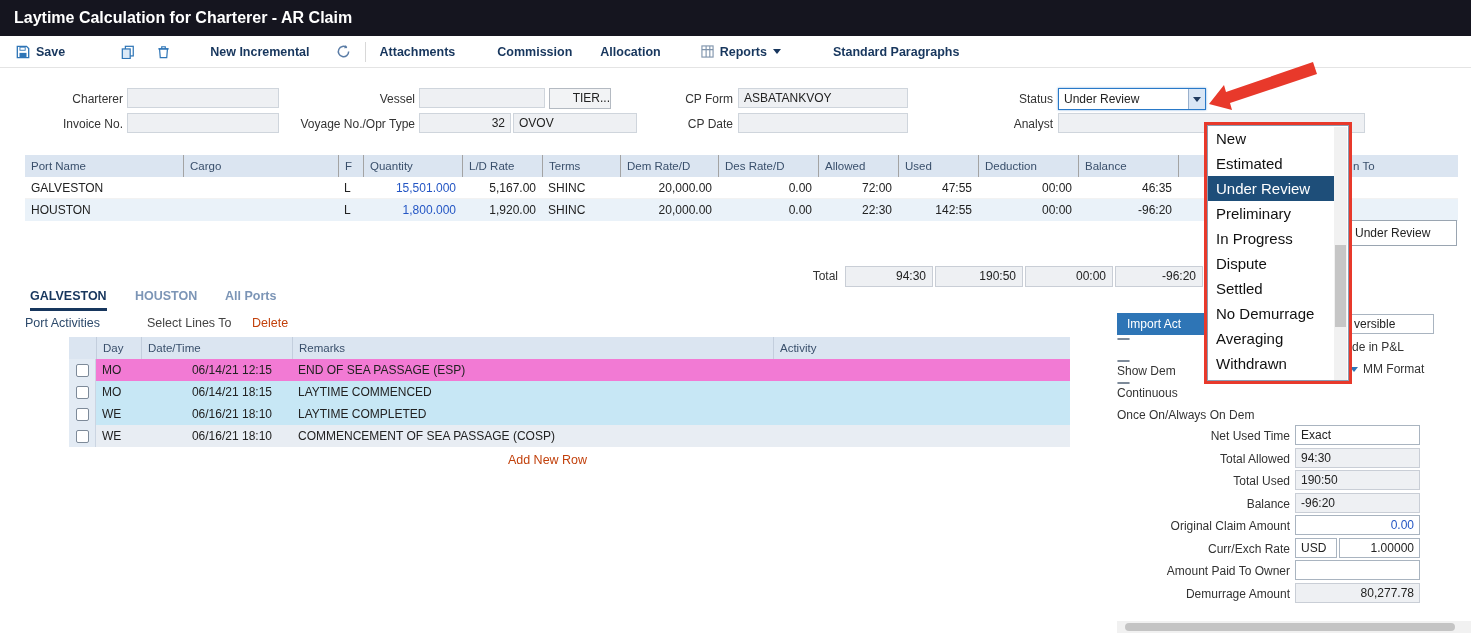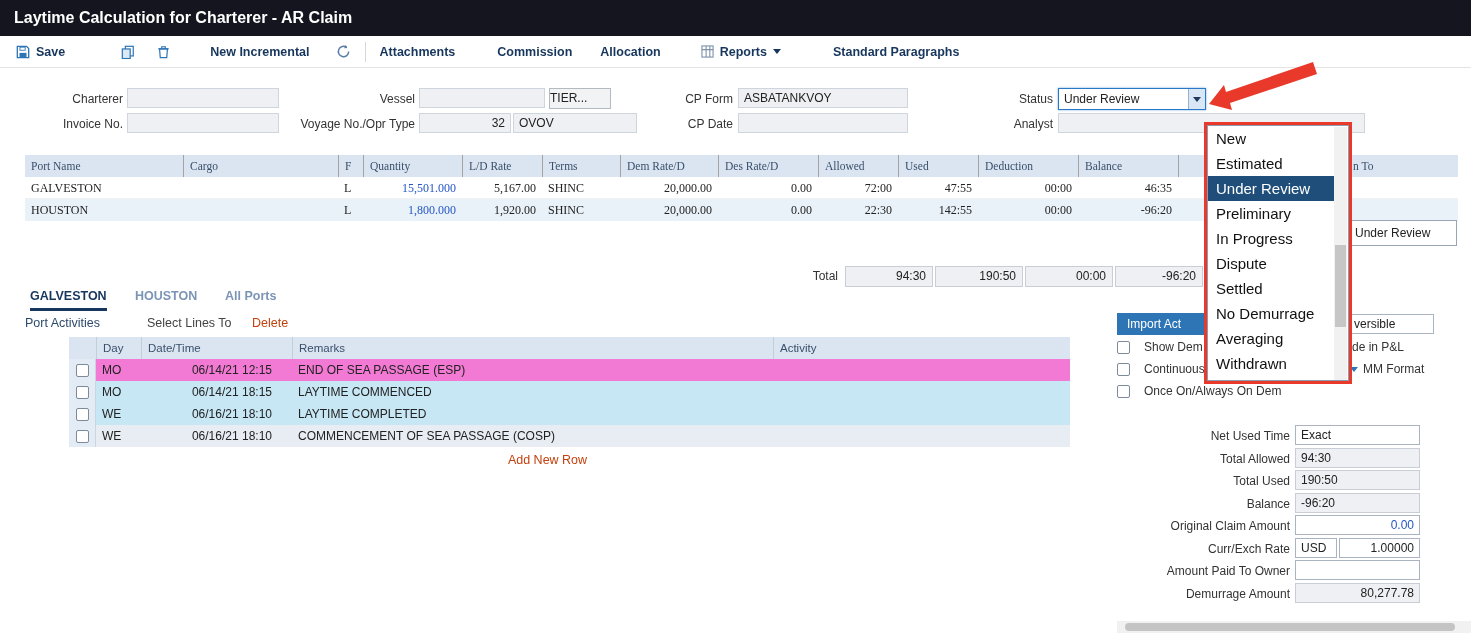--- a/index.html
+++ b/index.html
@@ -10,27 +10,27 @@
 
   .toolbar { position: absolute; top: 36px; left: 0; width: 1471px; height: 32px; background: #fff; border-bottom: 1px solid #e4e4e4; display: flex; align-items: center; color: #17365d; font-weight: bold; font-size: 12.5px; }
   .tb-item { display: flex; align-items: center; gap: 6px; cursor: pointer; white-space: nowrap; }
   .tb-sep { width: 1px; height: 20px; background: #d8d8d8; }
   .caret { width: 0; height: 0; border-left: 4px solid transparent; border-right: 4px solid transparent; border-top: 5px solid #17365d; }
 
   .flabel { position: absolute; text-align: right; color: #333; height: 16px; line-height: 16px; }
   .box { position: absolute; height: 20px; border: 1px solid #cfd5dc; background: #eef0f3; line-height: 18px; padding: 0 5px; overflow: hidden; white-space: nowrap; }
   .box.white { background: #fff; border-color: #a9b4c0; }
   .box.rnum { text-align: right; }
-  .btn-gray { position: absolute; height: 21px; border: 1px solid #b4bac2; background: #f2f3f5; text-align: left; line-height: 19px; cursor: pointer; }
+  .btn-gray { position: absolute; height: 21px; border: 1px solid #b4bac2; background: #f2f3f5; text-align: right; line-height: 19px; cursor: pointer; }
 
   .combo { position: absolute; left: 1058px; top: 88px; width: 148px; height: 22px; border: 1px solid #2979c8; box-shadow: 0 0 2px rgba(41,121,200,.65); background: #fff; line-height: 20px; padding-left: 5px; cursor: pointer; }
   .combo-btn { position: absolute; right: 0; top: 0; width: 17px; height: 20px; background: #d9e6f5; border-left: 1px solid #9ab0cc; }
   .combo-btn .tri { position: absolute; left: 4px; top: 8px; width: 0; height: 0; border-left: 4px solid transparent; border-right: 4px solid transparent; border-top: 5px solid #1f3a5f; }
 
-  .grid { position: absolute; left: 25px; top: 155px; width: 1433px; font-family: Liberation Serif, serif; }
+  .grid { position: absolute; left: 25px; top: 155px; width: 1433px; }
   .grow { display: flex; height: 22px; }
   .ghead { background: #dbe5f1; color: #394f6b; font-size: 11.5px; }
   .ghead .gc { border-left: 1px solid #a3a3a3; }
   .ghead .gc:first-child { border-left: none; }
   .gc { height: 22px; line-height: 22px; overflow: hidden; white-space: nowrap; }
   .w0{width:158px}.w1{width:155px}.w2{width:25px}.w3{width:99px}.w4{width:80px}.w5{width:78px}
   .w6{width:98px}.w7{width:100px}.w8{width:80px}.w9{width:80px}.w10{width:100px}.w11{width:100px}
   .wrest{flex:1}
   .txt{padding-left:6px}
   .num{text-align:right;padding-right:6px}
@@ -56,21 +56,21 @@
   .ahead .ac:first-child { border-left: none; }
   .cbcell { background: #e3ebf4; border-right: 1px solid #cbd5e2; display: flex; align-items: center; justify-content: center; }
   .checkbox { width: 13px; height: 13px; background: #fff; border: 1px solid #7d8a99; border-radius: 2px; cursor: pointer; }
   .r-pink { background: #f27ad4; }
   .r-blue { background: #c7e7f5; }
   .r-gray { background: #e8edf3; }
   .dtcell { text-align: right; padding-right: 20px; }
   .addrow { position: absolute; left: 25px; top: 453px; width: 1045px; text-align: center; font-size: 12.5px; }
 
   .imp-btn { position: absolute; left: 1117px; top: 313px; width: 150px; height: 22px; background: #2e75b6; color: #fff; line-height: 22px; padding-left: 10px; cursor: pointer; overflow: hidden; }
-  .cbrow { position: absolute; left: 1117px; display: flex; align-items: flex-end; gap: 14px; height: 16px; color: #333; }
+  .cbrow { position: absolute; left: 1117px; display: flex; align-items: flex-start; gap: 24px; height: 16px; color: #333; flex-direction: column; }
   .rp-label { position: absolute; left: 1060px; width: 230px; text-align: right; color: #333; height: 16px; line-height: 16px; }
   .rp-box { position: absolute; left: 1295px; width: 125px; height: 20px; border: 1px solid #c9ced6; background: #eef0f3; line-height: 18px; padding: 0 5px; overflow: hidden; }
   .rp-box.white { background: #fff; border-color: #a9b4c0; }
   .rp-box.rnum { text-align: right; }
   .frag { position: absolute; color: #333; }
 
   .float-val { position: absolute; left: 1347px; top: 220px; width: 110px; height: 26px; background: #fff; border: 1px solid #9aa5b1; line-height: 24px; padding-left: 7px; z-index: 10; overflow: hidden; }
 
   .red-rect { position: absolute; left: 1204px; top: 122px; width: 148px; height: 262px; border: 3px solid #e8392b; z-index: 40; }
   .dd { position: absolute; left: 1207px; top: 125px; width: 142px; height: 256px; background: #fff; border: 1px solid #8a9cb2; z-index: 41; overflow: hidden; }

